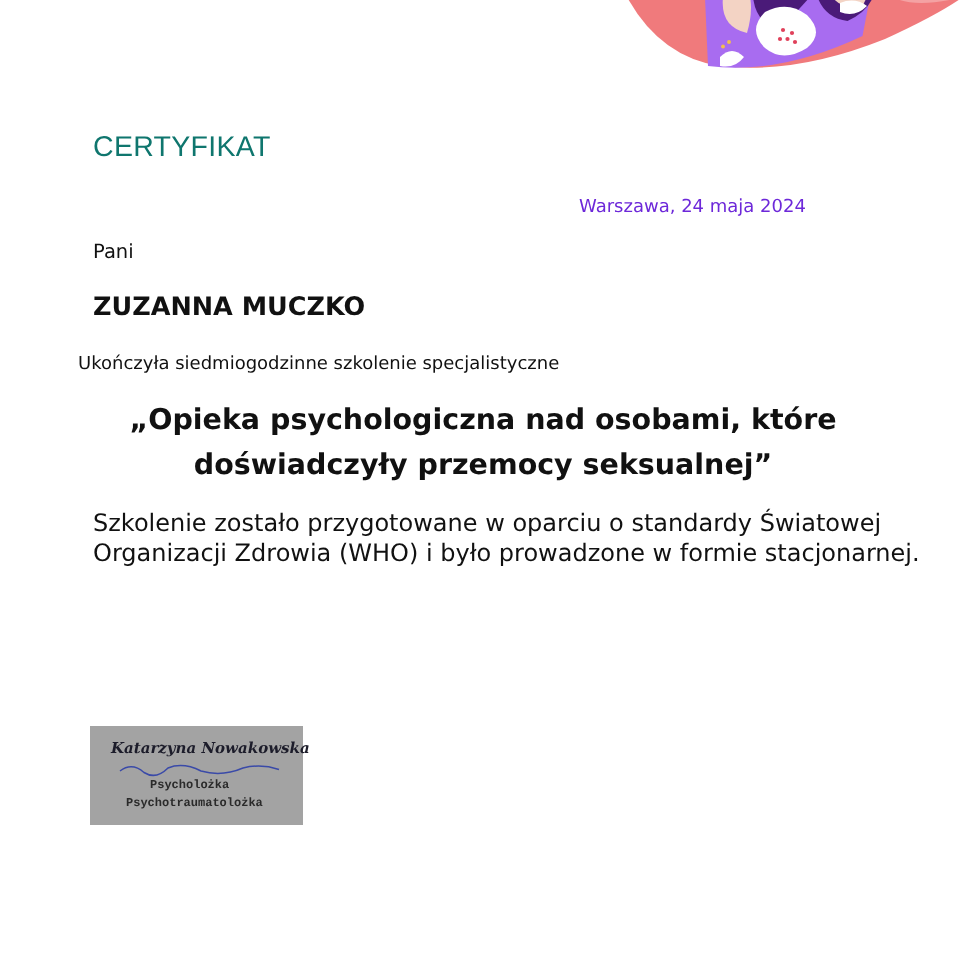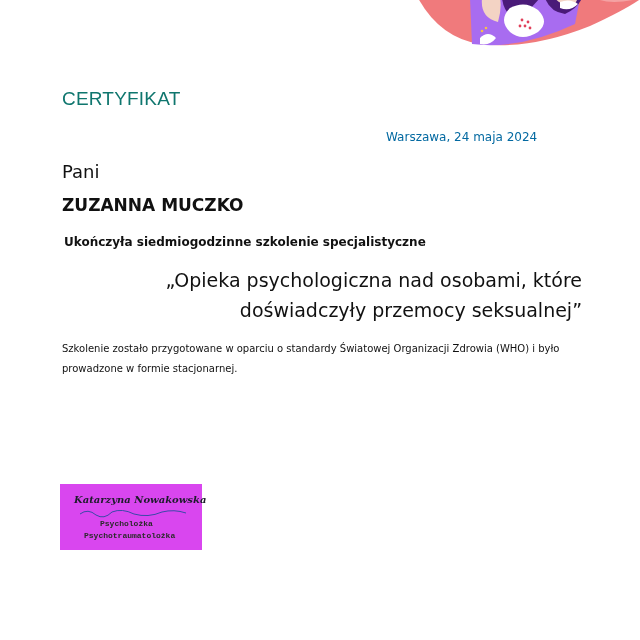--- a/index.html
+++ b/index.html
@@ -1,25 +1,25 @@
 <!DOCTYPE html>
 <html><head>
 <meta charset="utf-8">
 <style>
   html, body { margin: 0; padding: 0; background: #ffffff; }
   body { width: 640px; height: 640px; position: relative; overflow: hidden; font-family: "DejaVu Sans", sans-serif; color: #111; }
   .decor { position: absolute; left: 410px; top: -2px; width: 232px; height: 52px; }
   .title { position: absolute; left: 62px; top: 88px; font-family: "Liberation Sans", sans-serif; font-size: 19px; letter-spacing: 0.2px; color: #0f766e; }
-  .date { position: absolute; left: 386px; top: 130px; font-size: 12px; color: #0369a1; }
-  .salutation { position: absolute; left: 62px; top: 161px; font-size: 18px; }
+  .date { position: absolute; left: 386px; top: 130px; font-size: 12px; color: #6d28d9; }
+  .salutation { position: absolute; left: 62px; top: 161px; font-size: 13px; }
   .name { position: absolute; left: 62px; top: 195px; font-size: 17px; font-weight: bold; }
-  .intro { position: absolute; left: 64px; top: 235px; font-size: 12px; font-weight: bold; }
-  .course { position: absolute; left: 62px; top: 265px; width: 520px; text-align: right; font-size: 19px; font-weight: normal; line-height: 30px; }
-  .desc { position: absolute; left: 62px; top: 339px; width: 556px; font-size: 10px; line-height: 20px; }
-  .signature { position: absolute; left: 60px; top: 484px; width: 142px; height: 66px; background: #d946ef; }
+  .intro { position: absolute; left: 52px; top: 235px; font-size: 12px; }
+  .course { position: absolute; left: 62px; top: 265px; width: 520px; text-align: center; font-size: 19px; font-weight: bold; line-height: 30px; }
+  .desc { position: absolute; left: 62px; top: 339px; width: 556px; font-size: 16px; line-height: 20px; }
+  .signature { position: absolute; left: 60px; top: 484px; width: 142px; height: 66px; background: #a3a3a3; }
   .sig-name { position: absolute; left: 14px; top: 10px; font-family: "DejaVu Serif", serif; font-style: italic; font-weight: bold; font-size: 10px; color: #1c1c2a; white-space: nowrap; }
   .sig-line { position: absolute; left: 18px; top: 22px; }
   .sig-role { position: absolute; left: 40px; top: 34px; font-family: Liberation Mono, monospace; font-weight: bold; font-size: 8px; color: #2a2a2a; line-height: 11px; }
   .sig-role2 { left: 24px; top: 46px; }
 </style>
 </head>
 <body>
 
 <svg class="decor" viewBox="0 0 232 52" xmlns="http://www.w3.org/2000/svg">
   <path d="M8,0 Q30,40 70,46 Q120,52 180,28 Q215,12 232,0 Z" fill="#f07a7c"></path>

